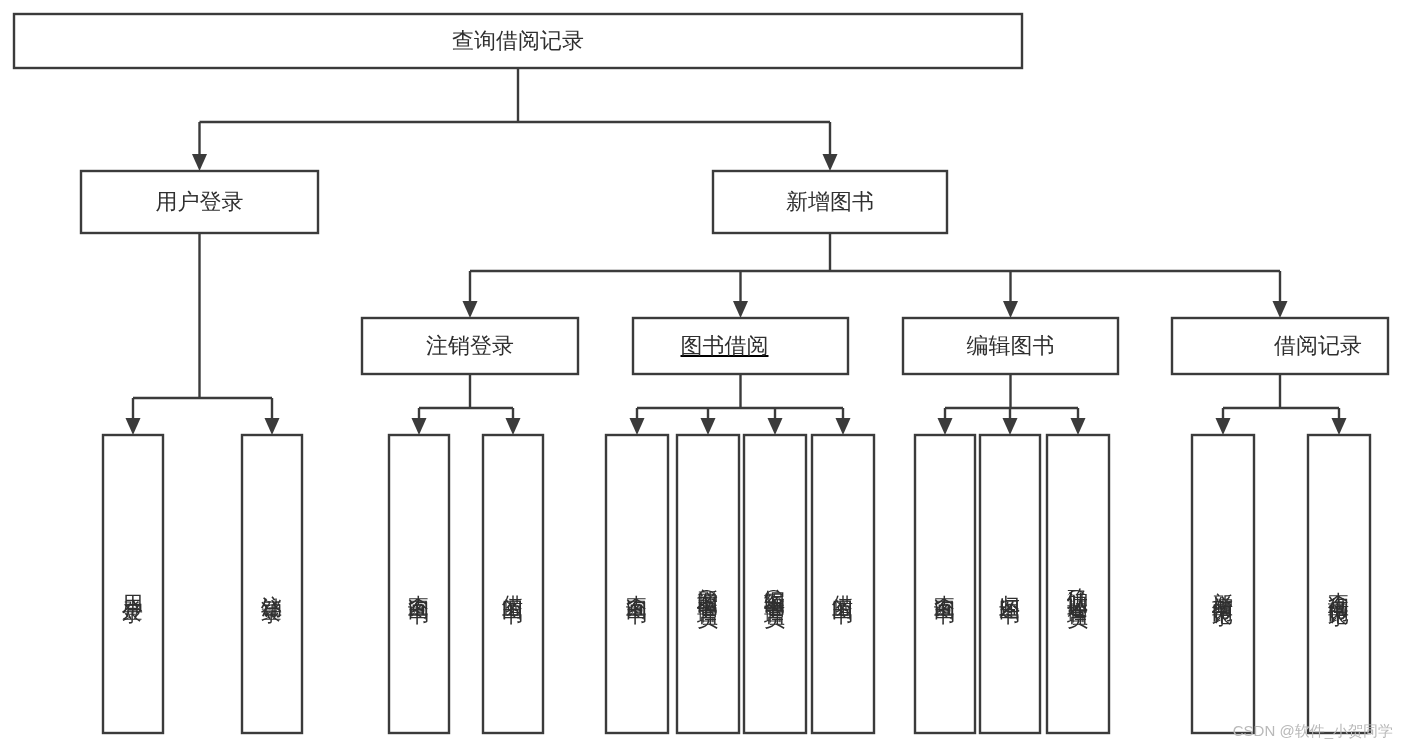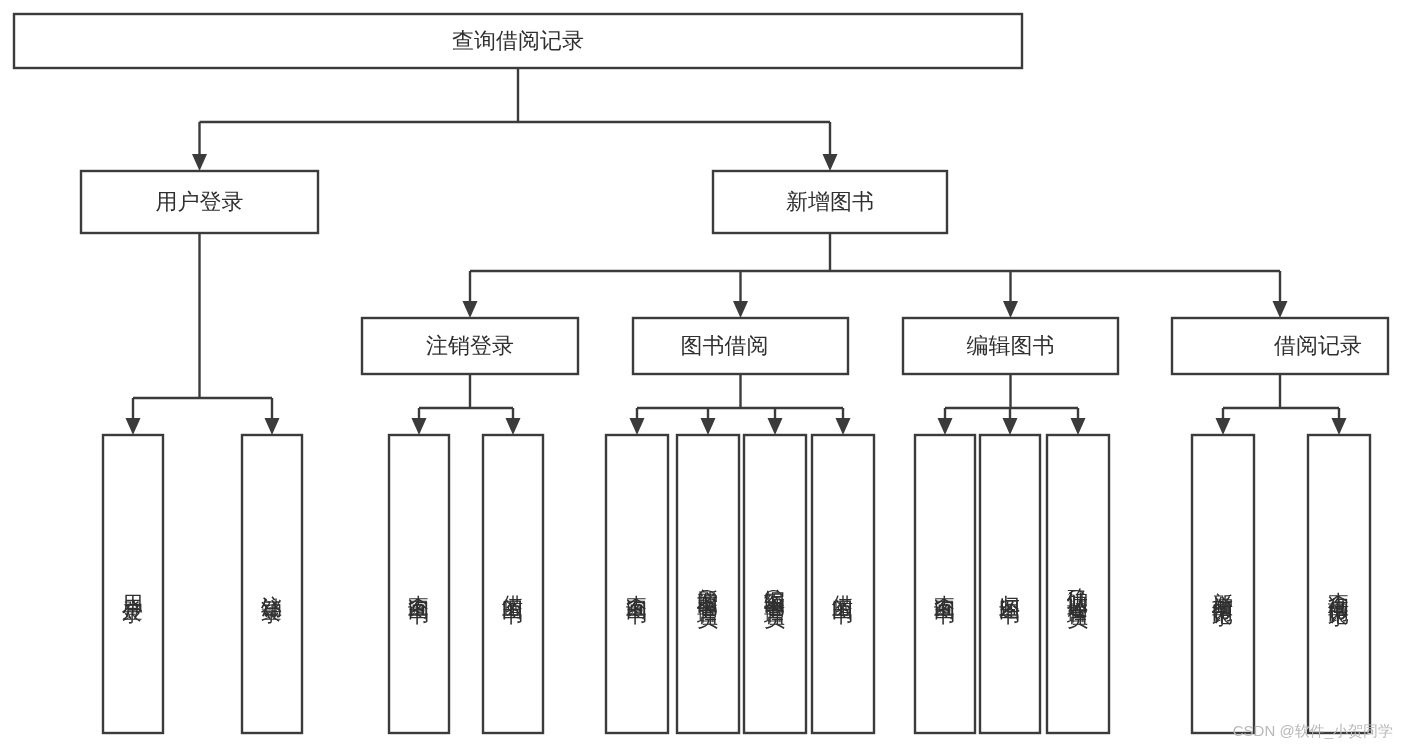--- a/index.html
+++ b/index.html
@@ -174,21 +174,21 @@
       </div>
       <div class="hlabel-holder" style="left: 81px; top: 171px; width: 237px; height: 62px;">
         <span class="hlabel-text">用户登录</span>
       </div>
       <div class="hlabel-holder" style="left: 713px; top: 171px; width: 234px; height: 62px;">
         <span class="hlabel-text">新增图书</span>
       </div>
       <div class="hlabel-holder" style="left: 362px; top: 318px; width: 216px; height: 56px;">
         <span class="hlabel-text">注销登录</span>
       </div>
-      <div class="hlabel-holder" style="left: 633px; top: 318px; width: 183px; height: 56px;">
+      <div class="hlabel-holder" style="left: 633px; top: 318px; width: 183px; height: 56px; text-decoration: underline;">
         <span class="hlabel-text">图书借阅</span>
       </div>
       <div class="hlabel-holder" style="left: 903px; top: 318px; width: 215px; height: 56px;">
         <span class="hlabel-text">编辑图书</span>
       </div>
       <div class="hlabel-holder" style="left: 1172px; top: 318px; width: 216px; height: 56px; padding-left: 38px;">
         <span class="hlabel-text">借阅记录</span>
       </div>
       <div class="vlabel-holder" style="left: 103px; top: 435px; width: 60px; height: 298px;">
         <span class="vlabel-text" style="font-size: 21px; letter-spacing: 3px;">用户登录</span>

